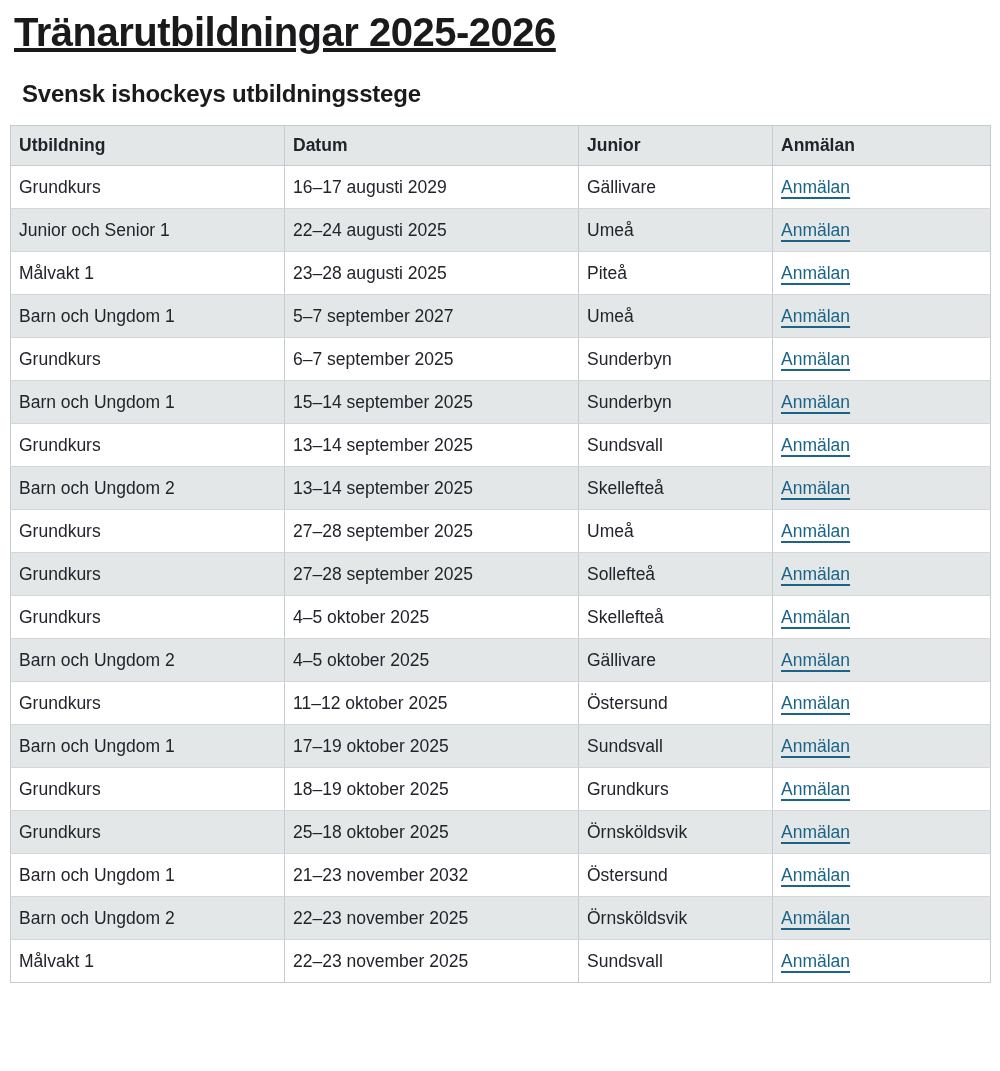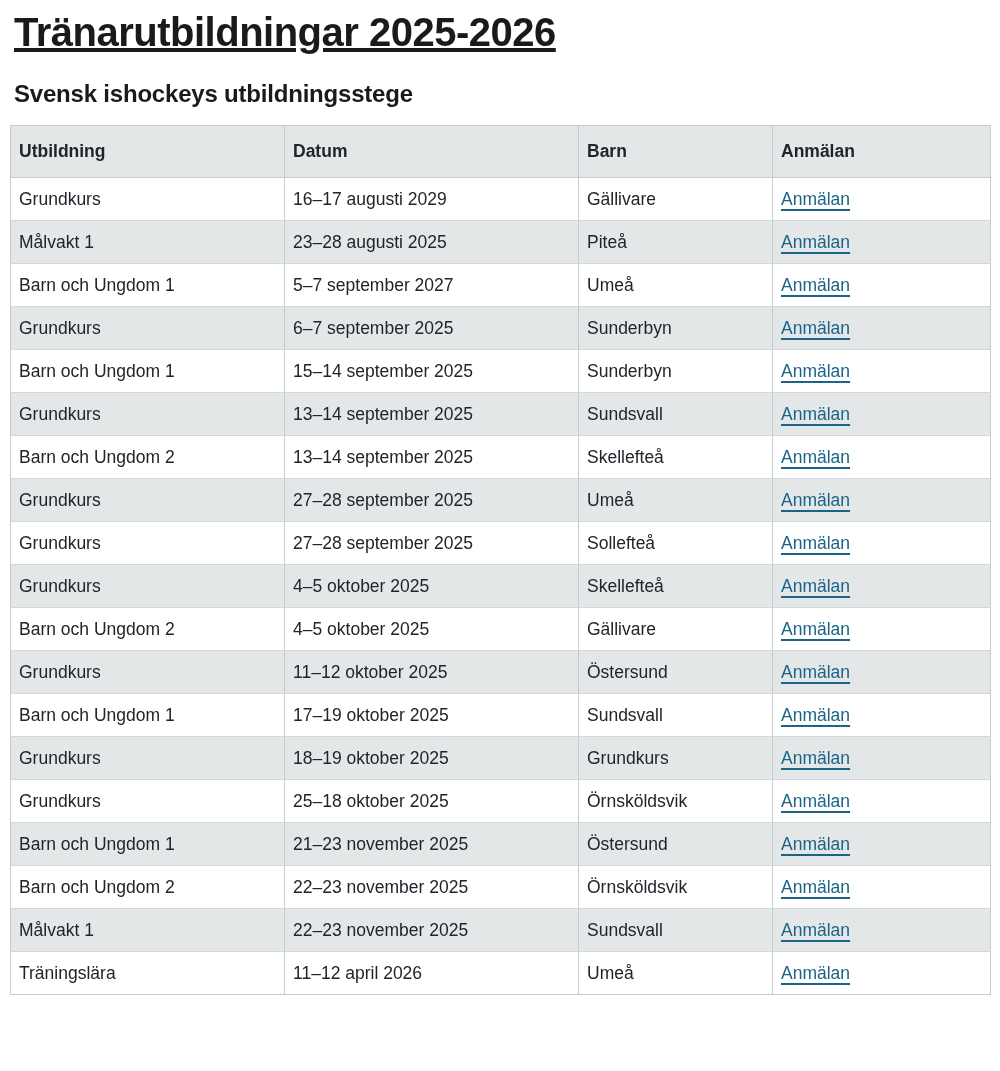--- a/index.html
+++ b/index.html
@@ -26,21 +26,21 @@
     font-weight:bold;
     letter-spacing:-0.5px;
     color:var(--heading);
     margin:4px 0 0 4px;
     text-decoration:underline;
   }
   h2{
     font-size:24px;
     font-weight:bold;
     color:var(--heading);
-    margin:26px 0 17px 4px;
+    margin:26px 0 17px 12px;
     letter-spacing:-0.2px;
   }
   table{
     width:980px;
     border-collapse:collapse;
     table-layout:fixed;
     font-size:17.5px;
   }
   col.c-utbildning{width:274px;}
   col.c-datum{width:294px;}
@@ -51,21 +51,21 @@
     vertical-align:middle;
     padding:0 8px;
     border-left:1px solid var(--border);
     border-right:1px solid var(--border);
     overflow:hidden;
     white-space:nowrap;
   }
   thead th{
     background:var(--stripe);
     font-weight:bold;
-    height:52px;
+    height:40px;
     border-top:1px solid var(--border);
     border-bottom:1px solid var(--border);
   }
   tbody td{
     height:43px;
     border-bottom:1px solid var(--row-border);
   }
   tbody tr:nth-child(even) td{
     background:var(--stripe);
   }
@@ -89,29 +89,35 @@
   <colgroup>
     <col class="c-utbildning">
     <col class="c-datum">
     <col class="c-plats">
     <col class="c-anmalan">
   </colgroup>
   <thead>
     <tr>
         <th>Utbildning</th>
         <th>Datum</th>
-        <th>Barn</th>
+        <th>Junior</th>
         <th>Anmälan</th>
       </tr>
   </thead>
   <tbody>
       <tr>
         <td>Grundkurs</td>
         <td>16–17 augusti 2029</td>
         <td>Gällivare</td>
+        <td><a href="#" class="reg-link">Anmälan</a></td>
+      </tr>
+      <tr>
+        <td>Junior och Senior 1</td>
+        <td>22–24 augusti 2025</td>
+        <td>Umeå</td>
         <td><a href="#" class="reg-link">Anmälan</a></td>
       </tr>
       <tr>
         <td>Målvakt 1</td>
         <td>23–28 augusti 2025</td>
         <td>Piteå</td>
         <td><a href="#" class="reg-link">Anmälan</a></td>
       </tr>
       <tr>
         <td>Barn och Ungdom 1</td>
@@ -186,36 +192,30 @@
         <td><a href="#" class="reg-link">Anmälan</a></td>
       </tr>
       <tr>
         <td>Grundkurs</td>
         <td>25–18 oktober 2025</td>
         <td>Örnsköldsvik</td>
         <td><a href="#" class="reg-link">Anmälan</a></td>
       </tr>
       <tr>
         <td>Barn och Ungdom 1</td>
-        <td>21–23 november 2025</td>
+        <td>21–23 november 2032</td>
         <td>Östersund</td>
         <td><a href="#" class="reg-link">Anmälan</a></td>
       </tr>
       <tr>
         <td>Barn och Ungdom 2</td>
         <td>22–23 november 2025</td>
         <td>Örnsköldsvik</td>
         <td><a href="#" class="reg-link">Anmälan</a></td>
       </tr>
       <tr>
         <td>Målvakt 1</td>
         <td>22–23 november 2025</td>
         <td>Sundsvall</td>
-        <td><a href="#" class="reg-link">Anmälan</a></td>
-      </tr>
-      <tr>
-        <td>Träningslära</td>
-        <td>11–12 april 2026</td>
-        <td>Umeå</td>
         <td><a href="#" class="reg-link">Anmälan</a></td>
       </tr>
     </tbody>
 </table>
 
 </body></html>

